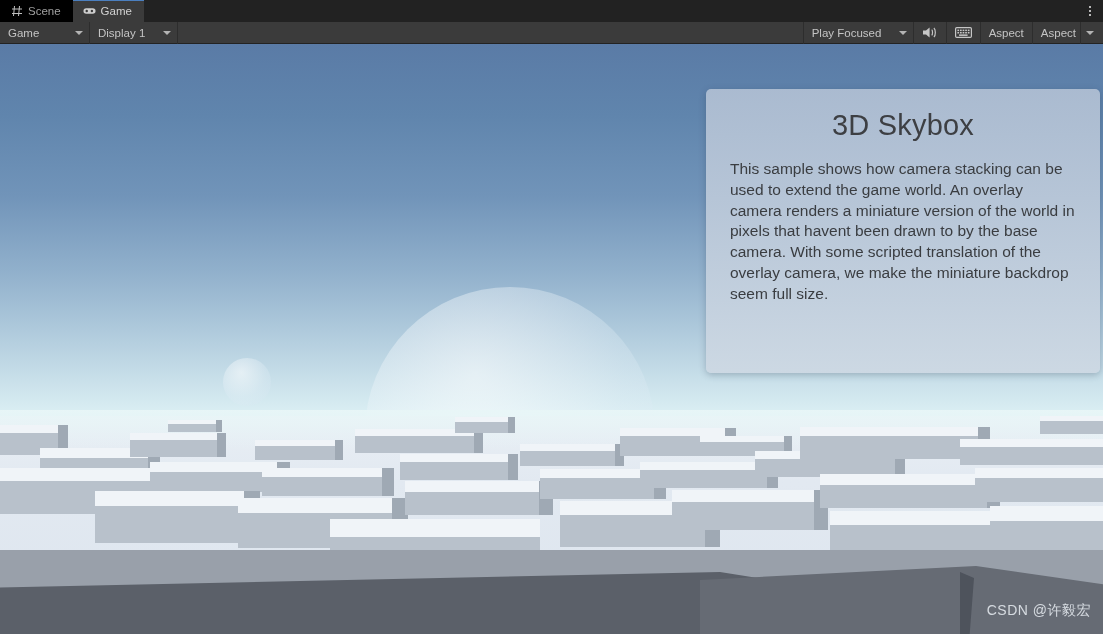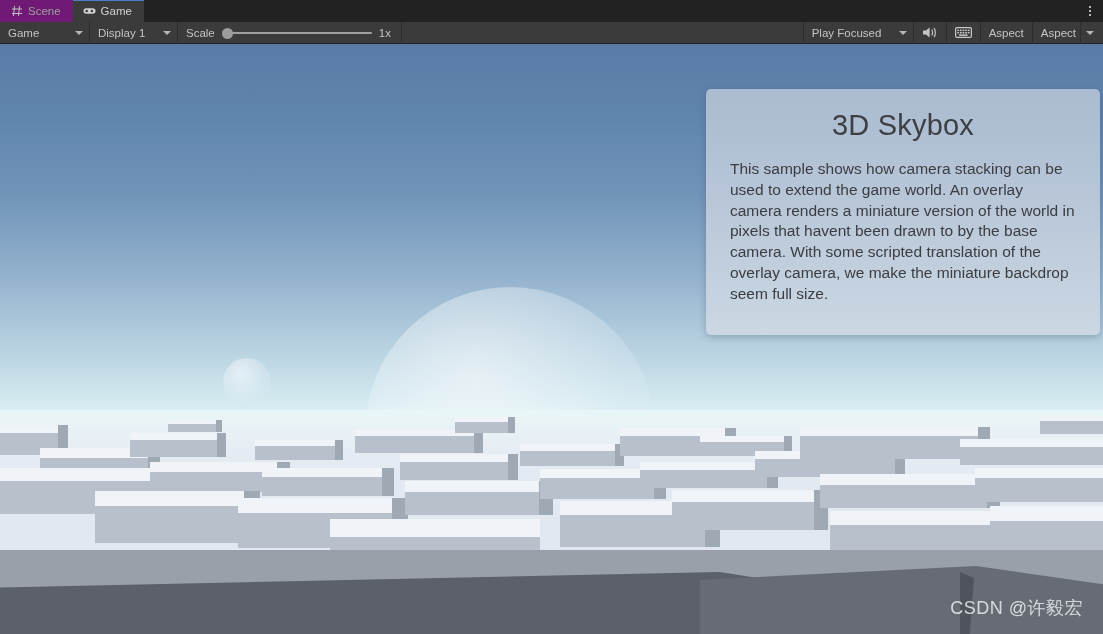--- a/index.html
+++ b/index.html
@@ -18,21 +18,21 @@
     background:#222222;
     display:flex; align-items:stretch;
   }
   .tab{
     display:flex; align-items:center; gap:5px;
     padding:0 12px 0 10px; height:22px;
     font-size:11.5px; color:#b4b4b4;
     background:#313131; cursor:default;
     position:relative;
   }
-  .tab.inactive{ background:#701a75; color:#a0a0a0;justify-content:center; }
+  .tab.inactive{ background:#000000; color:#a0a0a0;justify-content:center; }
   .tab.active{ background:#3b3b3b; color:#d2d2d2; }
   .tab.active:before{
     content:""; position:absolute; left:0; right:0; top:0; height:1px;
     background:#4b7fbf;
   }
   .tabspace{ flex:1; background:#222222; }
   .tab-icon{ display:inline-flex; align-items:center; justify-content:center;
              width:13px; height:13px; color:#c8c8c8; }
   .kebab{
     width:26px; height:22px; display:flex; flex-direction:column;
@@ -125,40 +125,40 @@
     background:#99a0aa;
   }
   .fg-edge{
     position:absolute; left:960px; top:528px; width:14px; height:110px;
     background:#4e535c;
     clip-path: polygon(0 0, 14px 6px, 6px 110px, 0 110px);
   }
 
   
   .panel{
-    position:absolute; left:706px; top:45px; width:394px; height:246px;
+    position:absolute; left:706px; top:45px; width:394px; height:284px;
     border-radius:5px;
     background:linear-gradient(to bottom, rgba(176,191,211,.93), rgba(205,216,227,.93));
     box-shadow:0 2px 7px rgba(40,55,75,.28);
     padding:18px 22px 14px 22px;
   }
   .panel-title{
     font-size:29px; color:#3d3f43; text-align:center;
     font-weight:normal; letter-spacing:.2px;
     line-height:36px; margin-bottom:16px;
   }
   .panel-body{
     font-size:15.5px; color:#3a3d41; line-height:20.8px;
     padding:0 2px;
   }
 
   
   .watermark{
-    position:absolute; right:20px; bottom:14px;
-    font-size:18px; color:rgba(238,243,248,.82);
+    position:absolute; right:12px; bottom:14px;
+    font-size:14px; color:rgba(238,243,248,.82);
     letter-spacing:.5px; pointer-events:none;
   }
 </style>
 </head>
 <body>
 
 <div id="app">
 
   <div class="tabbar">
 
@@ -202,28 +202,20 @@
       <span class="lbl">Game</span>
       <span class="caret"></span>
     </div>
 
     <div class="tb-dd" style="width:88px">
       <span class="lbl">Display 1</span>
       <span class="caret"></span>
     </div>
 
 
-    <div class="scalewrap">
-      <span class="scale-lbl">Scale</span>
-      <span class="slider">
-        <span class="track"></span>
-        <span class="knob"></span>
-      </span>
-      <span class="scale-val">1x</span>
-    </div>
 
     <div class="tb-spacer"></div>
 
     <div class="tb-dd" style="width:110px;border-right:none;border-left:1px solid #2d2d2d">
       <span class="lbl">Play Focused</span>
       <span class="caret"></span>
     </div>
 
     <div class="tb-btn">
       <span>

